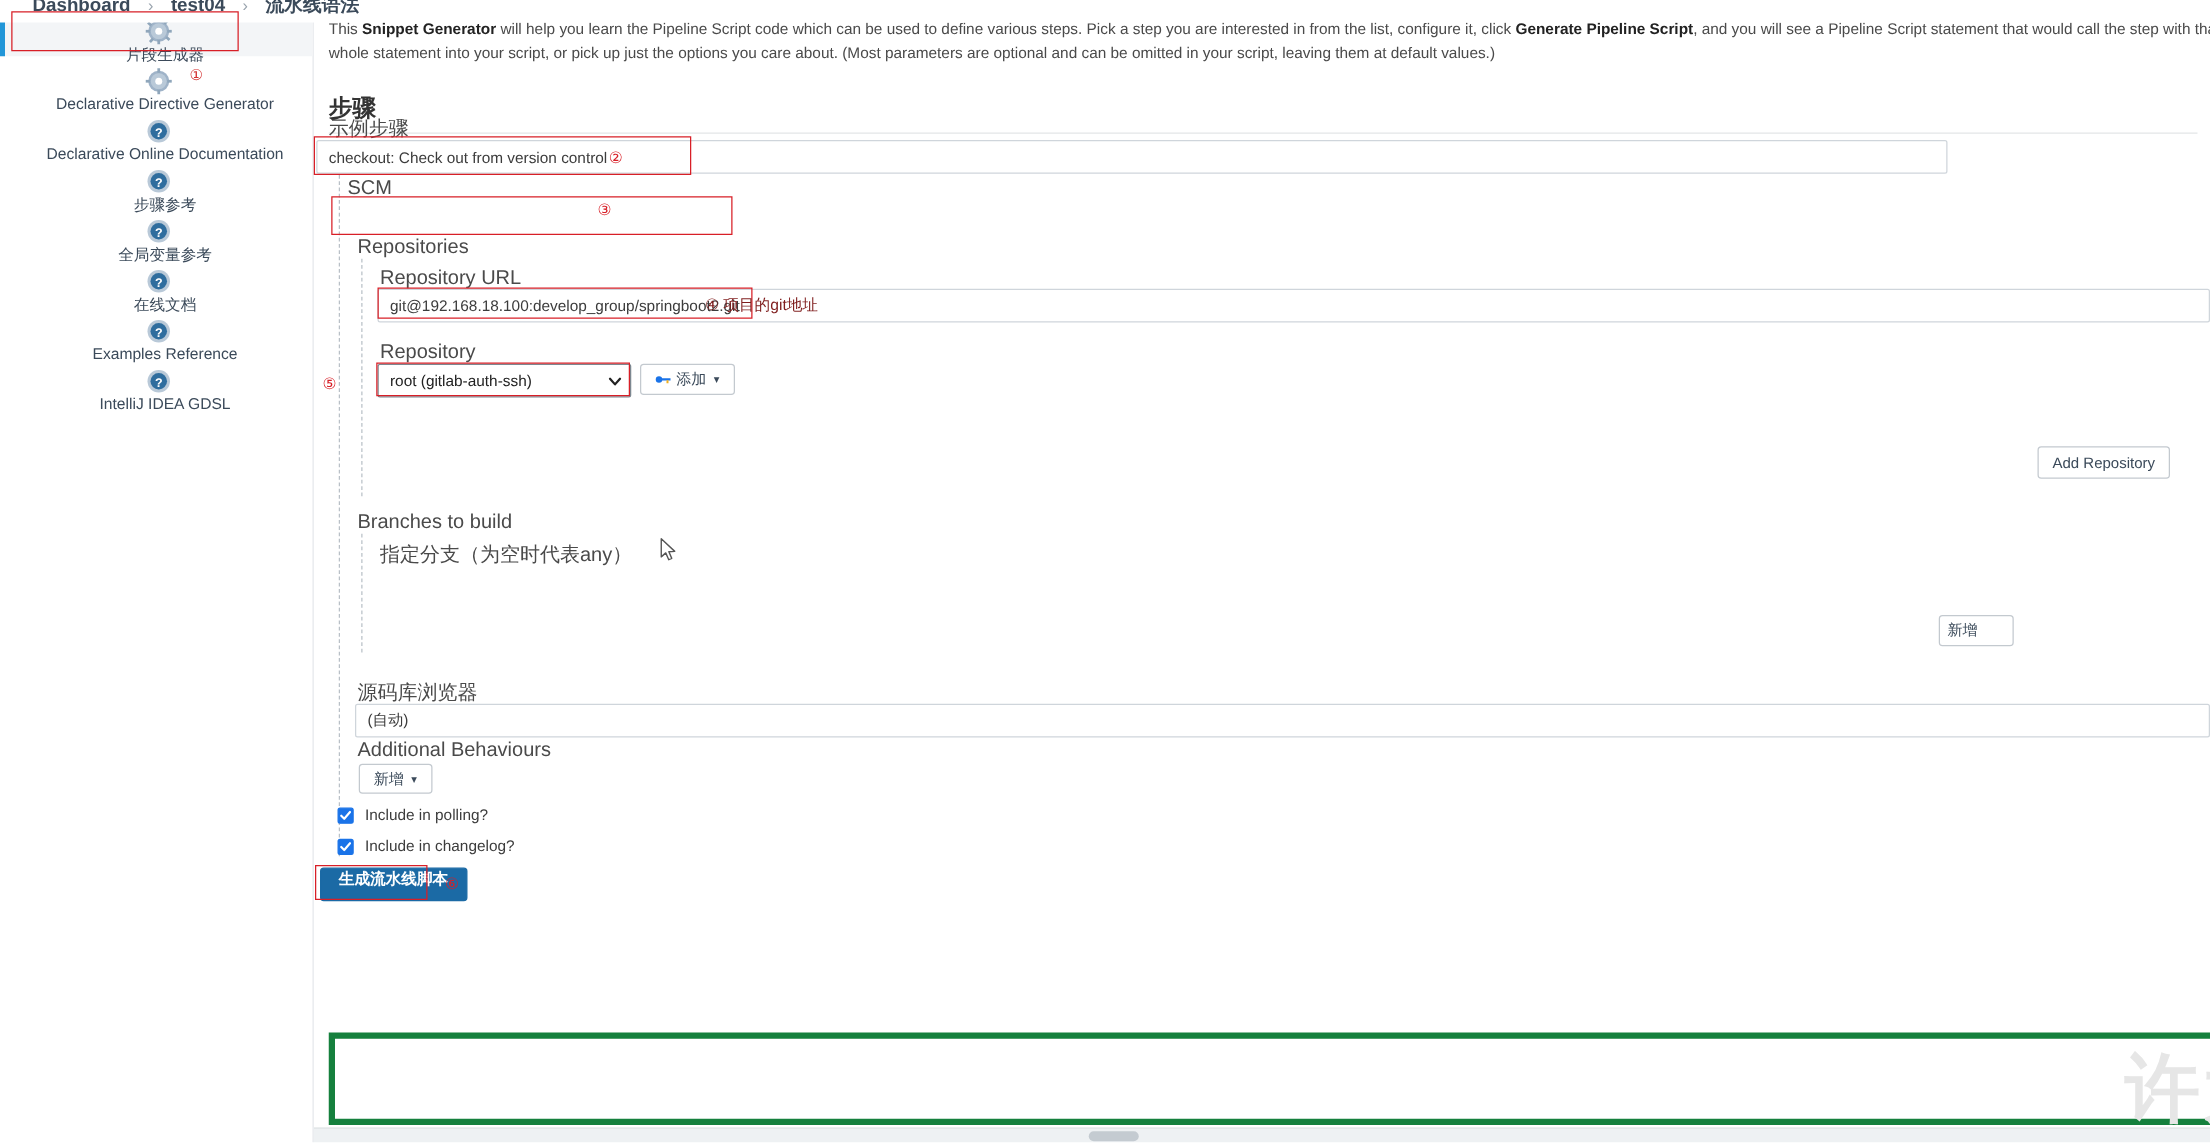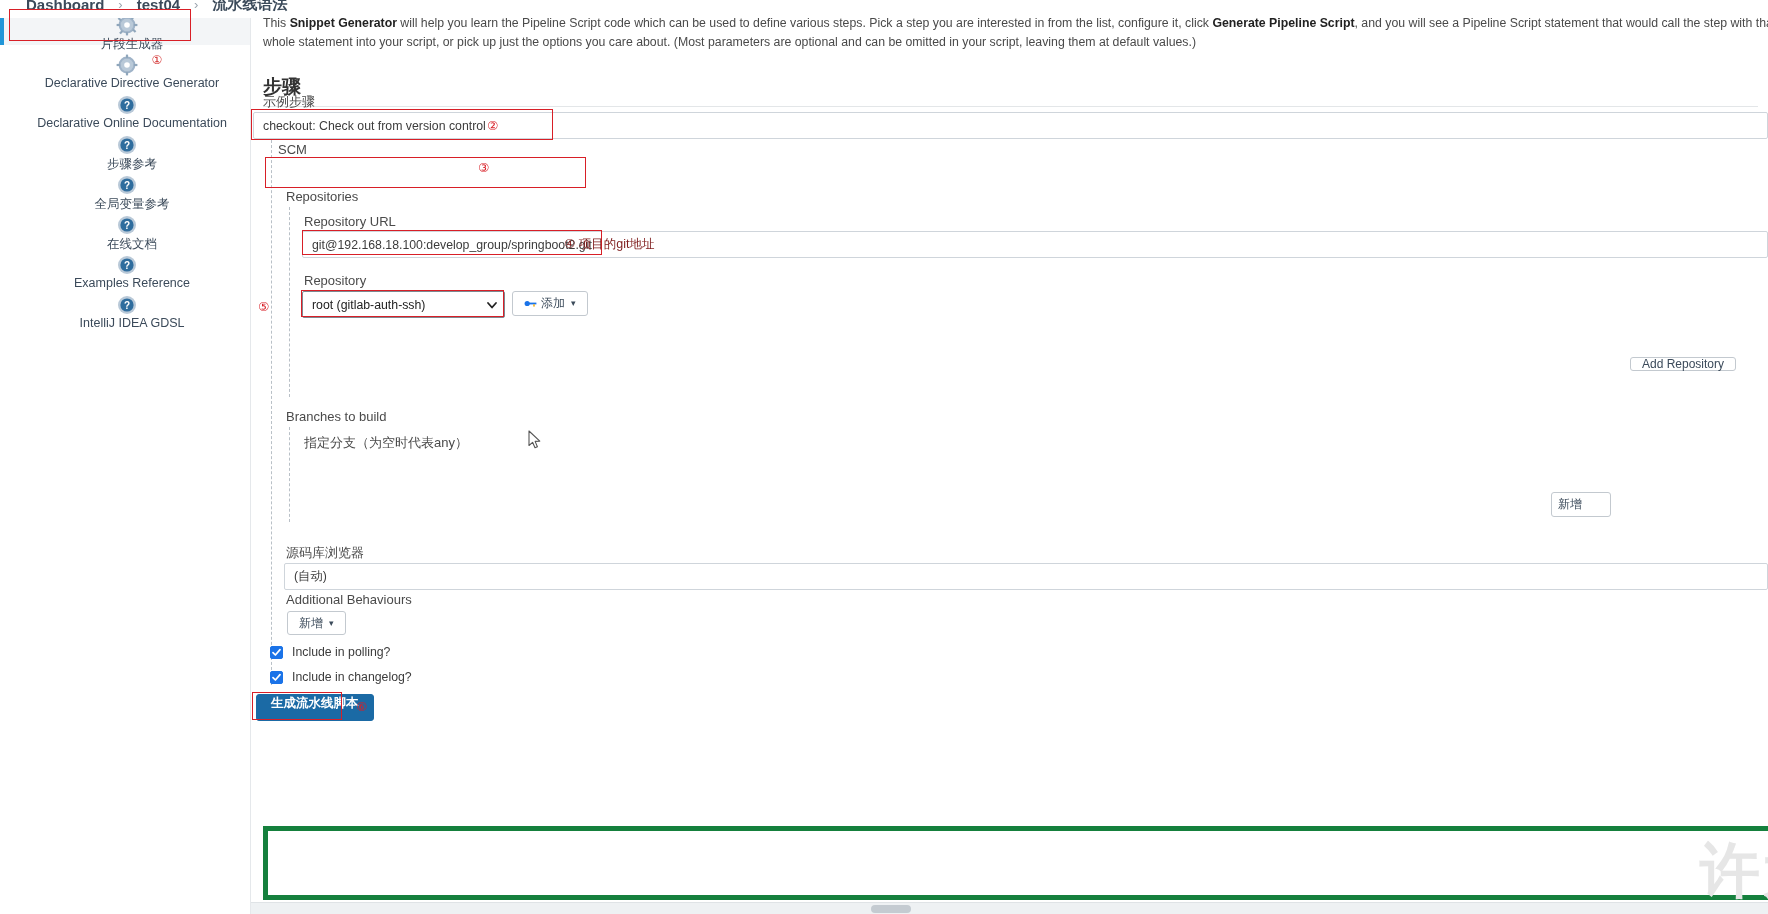--- a/index.html
+++ b/index.html
@@ -78,21 +78,21 @@
   h2.section-title {
     margin: 22px 0 0 12px;
     font-size: 19px;
     font-weight: bold;
     color: #333;
     padding-bottom: 6px;
     border-bottom: 1px solid #e3e6e8;
     width: 1495px;
   }
 
-  .field-label { font-size: 13px; color: #4a4a4a; }
+  .field-label { font-size: 16px; color: #4a4a4a; }
 
   
   .jinput {
     height: 27px;
     border: 1px solid #cfd5db;
     background: #fff;
     display: flex; align-items: center;
     padding: 0 9px;
     font-size: 12.3px;
     color: #3c3c3c;
@@ -302,21 +302,21 @@
 
     <div class="intro">
       <span>This </span><b>Snippet Generator</b><span> will help you learn the Pipeline Script code which can be used to define various steps. Pick a step you are interested in from the list, configure it, click </span><b>Generate Pipeline Script</b><span>, and you will see a Pipeline Script statement that would call the step with that configuration. You may</span>
       <span class="l2">whole statement into your script, or pick up just the options you care about. (Most parameters are optional and can be omitted in your script, leaving them at default values.)</span>
     </div>
 
     <h2 class="section-title">步骤</h2>
 
     <div style="position:absolute; left:12px; top:93px;" class="field-label">示例步骤</div>
 
-    <div class="jinput" style="position:absolute; left:2px; top:112px; width:1515px;text-align:center;">
+    <div class="jinput" style="position:absolute; left:2px; top:112px; width:1305px;text-align:center;">
       <span>checkout: Check out from version control</span>
     </div>
 
     <div class="dashed-col" style="left:20px; top:140px; height:545px;"></div>
 
     <div style="position:absolute; left:27px; top:142px;" class="field-label">SCM</div>
 
 
     <div style="position:absolute; left:35px; top:189px;" class="field-label">Repositories</div>
 
@@ -343,21 +343,21 @@
         <svg width="13" height="11" viewBox="0 0 13 11">
           <circle cx="3.2" cy="5.5" r="2.6" fill="#1a73e8"></circle>
           <rect x="4.8" y="4.6" width="7.6" height="1.8" fill="#1a73e8"></rect>
           <rect x="9.2" y="6.2" width="1.6" height="2.4" fill="#f2b01e"></rect>
         </svg>
       </span>
       <span>添加</span>
       <span class="caret">▾</span>
     </div>
 
-    <div class="btn" style="position:absolute; left:1379px; top:357px; height:14px;">
+    <div class="btn" style="position:absolute; left:1379px; top:357px; height:26px;">
       <span>Add Repository</span>
     </div>
 
     <div style="position:absolute; left:35px; top:409px;" class="field-label">Branches to build</div>
 
     <div class="dashed-col" style="left:38px; top:427px; height:95px;"></div>
 
     <div style="position:absolute; left:53px; top:434px;" class="field-label">指定分支（为空时代表any）</div>
 
 

